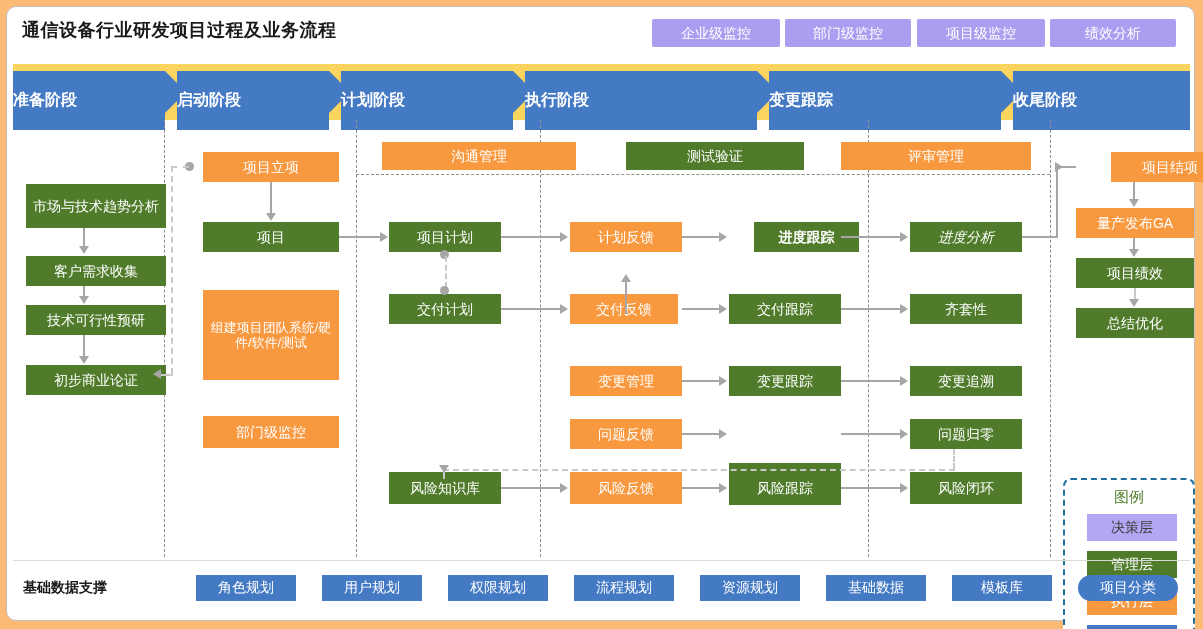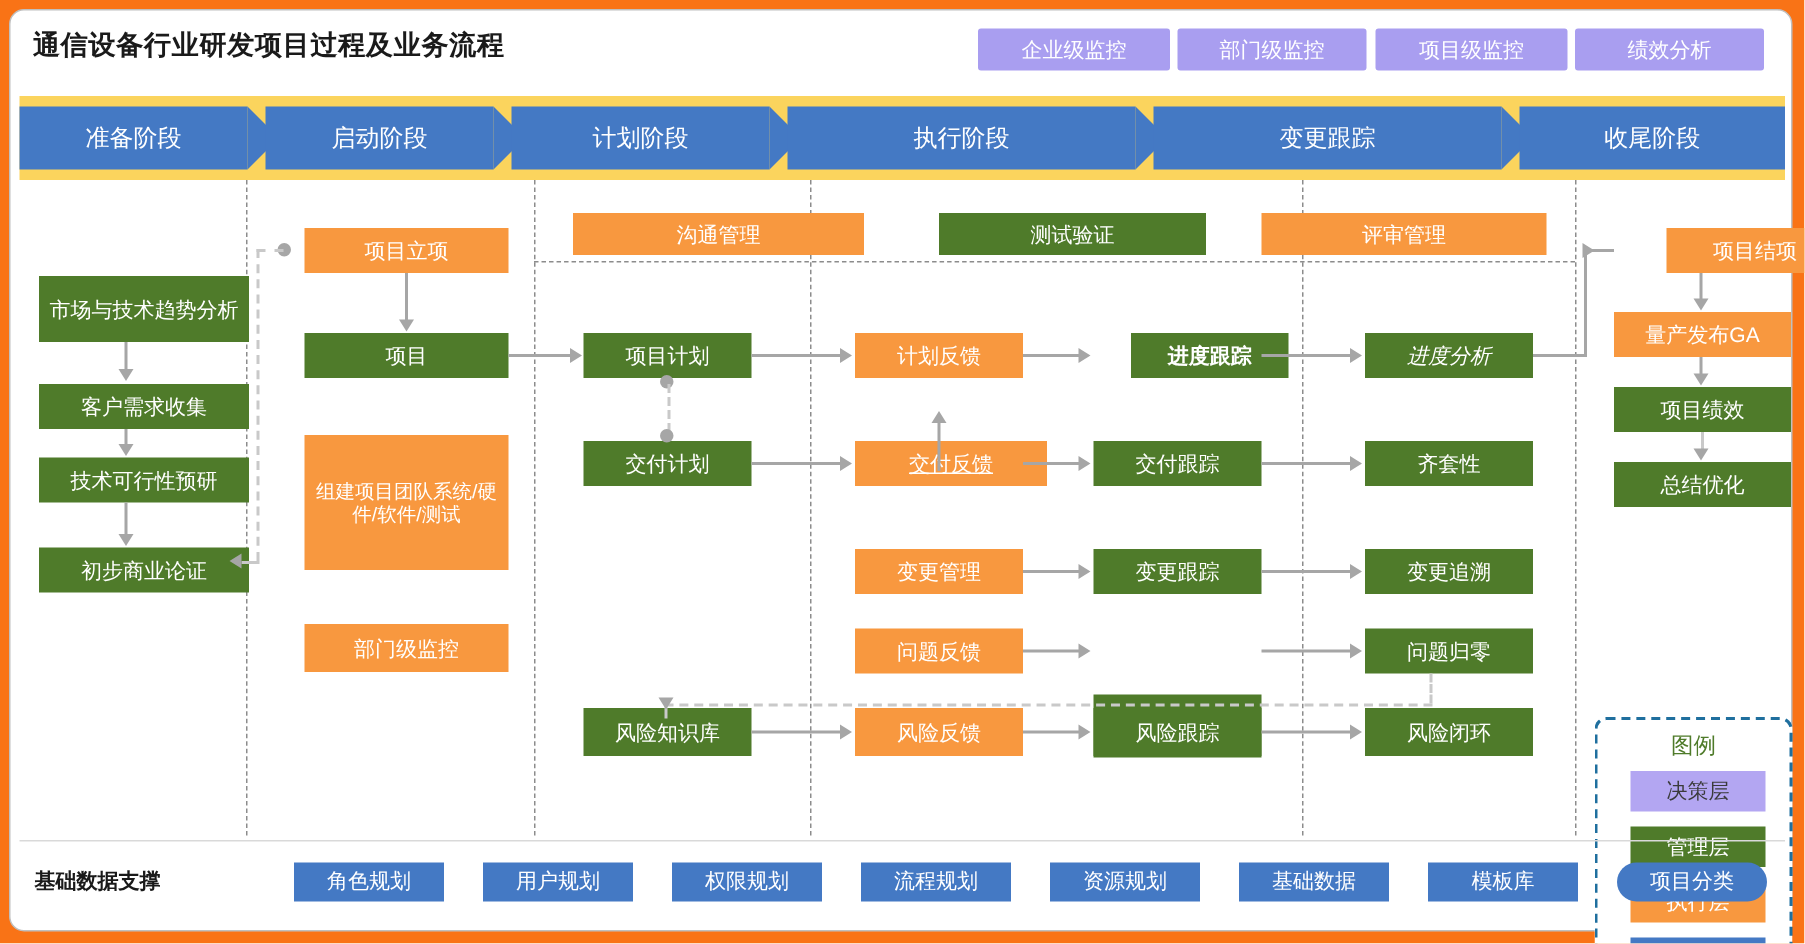--- a/index.html
+++ b/index.html
@@ -1,18 +1,18 @@
 <!DOCTYPE html>
 <html><head>
 <meta charset="utf-8">
 <style>
   html,body{margin:0;padding:0;background:#ffffff;}
   body{font-family:"Liberation Sans","DejaVu Sans",sans-serif;}
 
-  #root{position:relative;width:1203px;height:629px;overflow:hidden;background:#f97316;}
+  #root{position:relative;width:1203px;height:629px;overflow:hidden;background:#fdba74;}
 
   
   .frame{
     position:absolute;left:6px;top:6px;width:1189px;height:615px;
     border:1px solid #bfbfbf;border-radius:10px;background:#fff;box-sizing:border-box;
   }
 
   
   .title{
     position:absolute;left:22px;top:18px;
@@ -23,22 +23,22 @@
   .pill{
     position:absolute;top:19px;height:28px;line-height:28px;text-align:center;
     background:#a99ef0;color:#ffffff;font-size:14px;border-radius:2px;white-space:nowrap;
   }
 
   
   .band{
     position:absolute;left:13px;top:64px;width:1177px;height:56px;background:#fbd45d;
   }
   .chev{
-    position:absolute;top:71px;height:42px;background:#4479c4;color:#fff;
-    font-size:16px;font-weight:normal;display:flex;align-items:center;justify-content:center;
+    position:absolute;top:71px;height:59px;background:#4479c4;color:#fff;
+    font-size:16px;font-weight:bold;display:flex;align-items:center;justify-content:flex-start;
     white-space:nowrap;
   }
   .chev .tip{
     position:absolute;right:-21px;top:0;width:0;height:0;
     border-top:21px solid transparent;border-bottom:21px solid transparent;
     border-left:21px solid #4479c4;
   }
 
   
   .canvas{position:absolute;left:13px;top:120px;width:1177px;height:437px;}
@@ -174,21 +174,21 @@
         <div class="node n-green" style="left: 13px; top: 185px; width: 140px; height: 30px;">技术可行性预研</div>
         <div class="node n-green" style="left: 13px; top: 245px; width: 140px; height: 30px;">初步商业论证</div>
         <div class="node n-orange" style="left: 190px; top: 32px; width: 136px; height: 30px;">项目立项</div>
         <div class="node n-green" style="left: 190px; top: 102px; width: 136px; height: 30px;">项目</div>
         <div class="node n-orange small" style="left: 190px; top: 170px; width: 136px; height: 90px;">组建项目团队系统/硬件/软件/测试</div>
         <div class="node n-orange" style="left: 190px; top: 296px; width: 136px; height: 32px;">部门级监控</div>
         <div class="node n-green" style="left: 376px; top: 102px; width: 112px; height: 30px;">项目计划</div>
         <div class="node n-green" style="left: 376px; top: 174px; width: 112px; height: 30px;">交付计划</div>
         <div class="node n-green" style="left: 376px; top: 352px; width: 112px; height: 32px;">风险知识库</div>
         <div class="node n-orange" style="left: 557px; top: 102px; width: 112px; height: 30px;">计划反馈</div>
-        <div class="node n-orange" style="left: 557px; top: 174px; width: 128px; height: 30px; text-decoration: underline;">交付反馈</div>
+        <div class="node n-orange" style="left: 557px; top: 174px; width: 108px; height: 30px;">交付反馈</div>
         <div class="node n-orange" style="left: 557px; top: 246px; width: 112px; height: 30px;">变更管理</div>
         <div class="node n-orange" style="left: 557px; top: 299px; width: 112px; height: 30px;">问题反馈</div>
         <div class="node n-orange" style="left: 557px; top: 352px; width: 112px; height: 32px;">风险反馈</div>
         <div class="node n-green" style="left: 741px; top: 102px; width: 105px; height: 30px; font-weight: bold;">进度跟踪</div>
         <div class="node n-green" style="left: 716px; top: 174px; width: 112px; height: 30px;">交付跟踪</div>
         <div class="node n-green" style="left: 716px; top: 246px; width: 112px; height: 30px;">变更跟踪</div>
         <div class="node n-green" style="left: 716px; top: 299px; width: 112px; height: 42px; margin-top: 44px;">问题跟踪</div>
         <div class="node n-green" style="left: 716px; top: 352px; width: 112px; height: 32px;">风险跟踪</div>
         <div class="node n-green" style="left: 897px; top: 102px; width: 112px; height: 30px; font-style: italic;">进度分析</div>
         <div class="node n-green" style="left: 897px; top: 174px; width: 112px; height: 30px;">齐套性</div>

